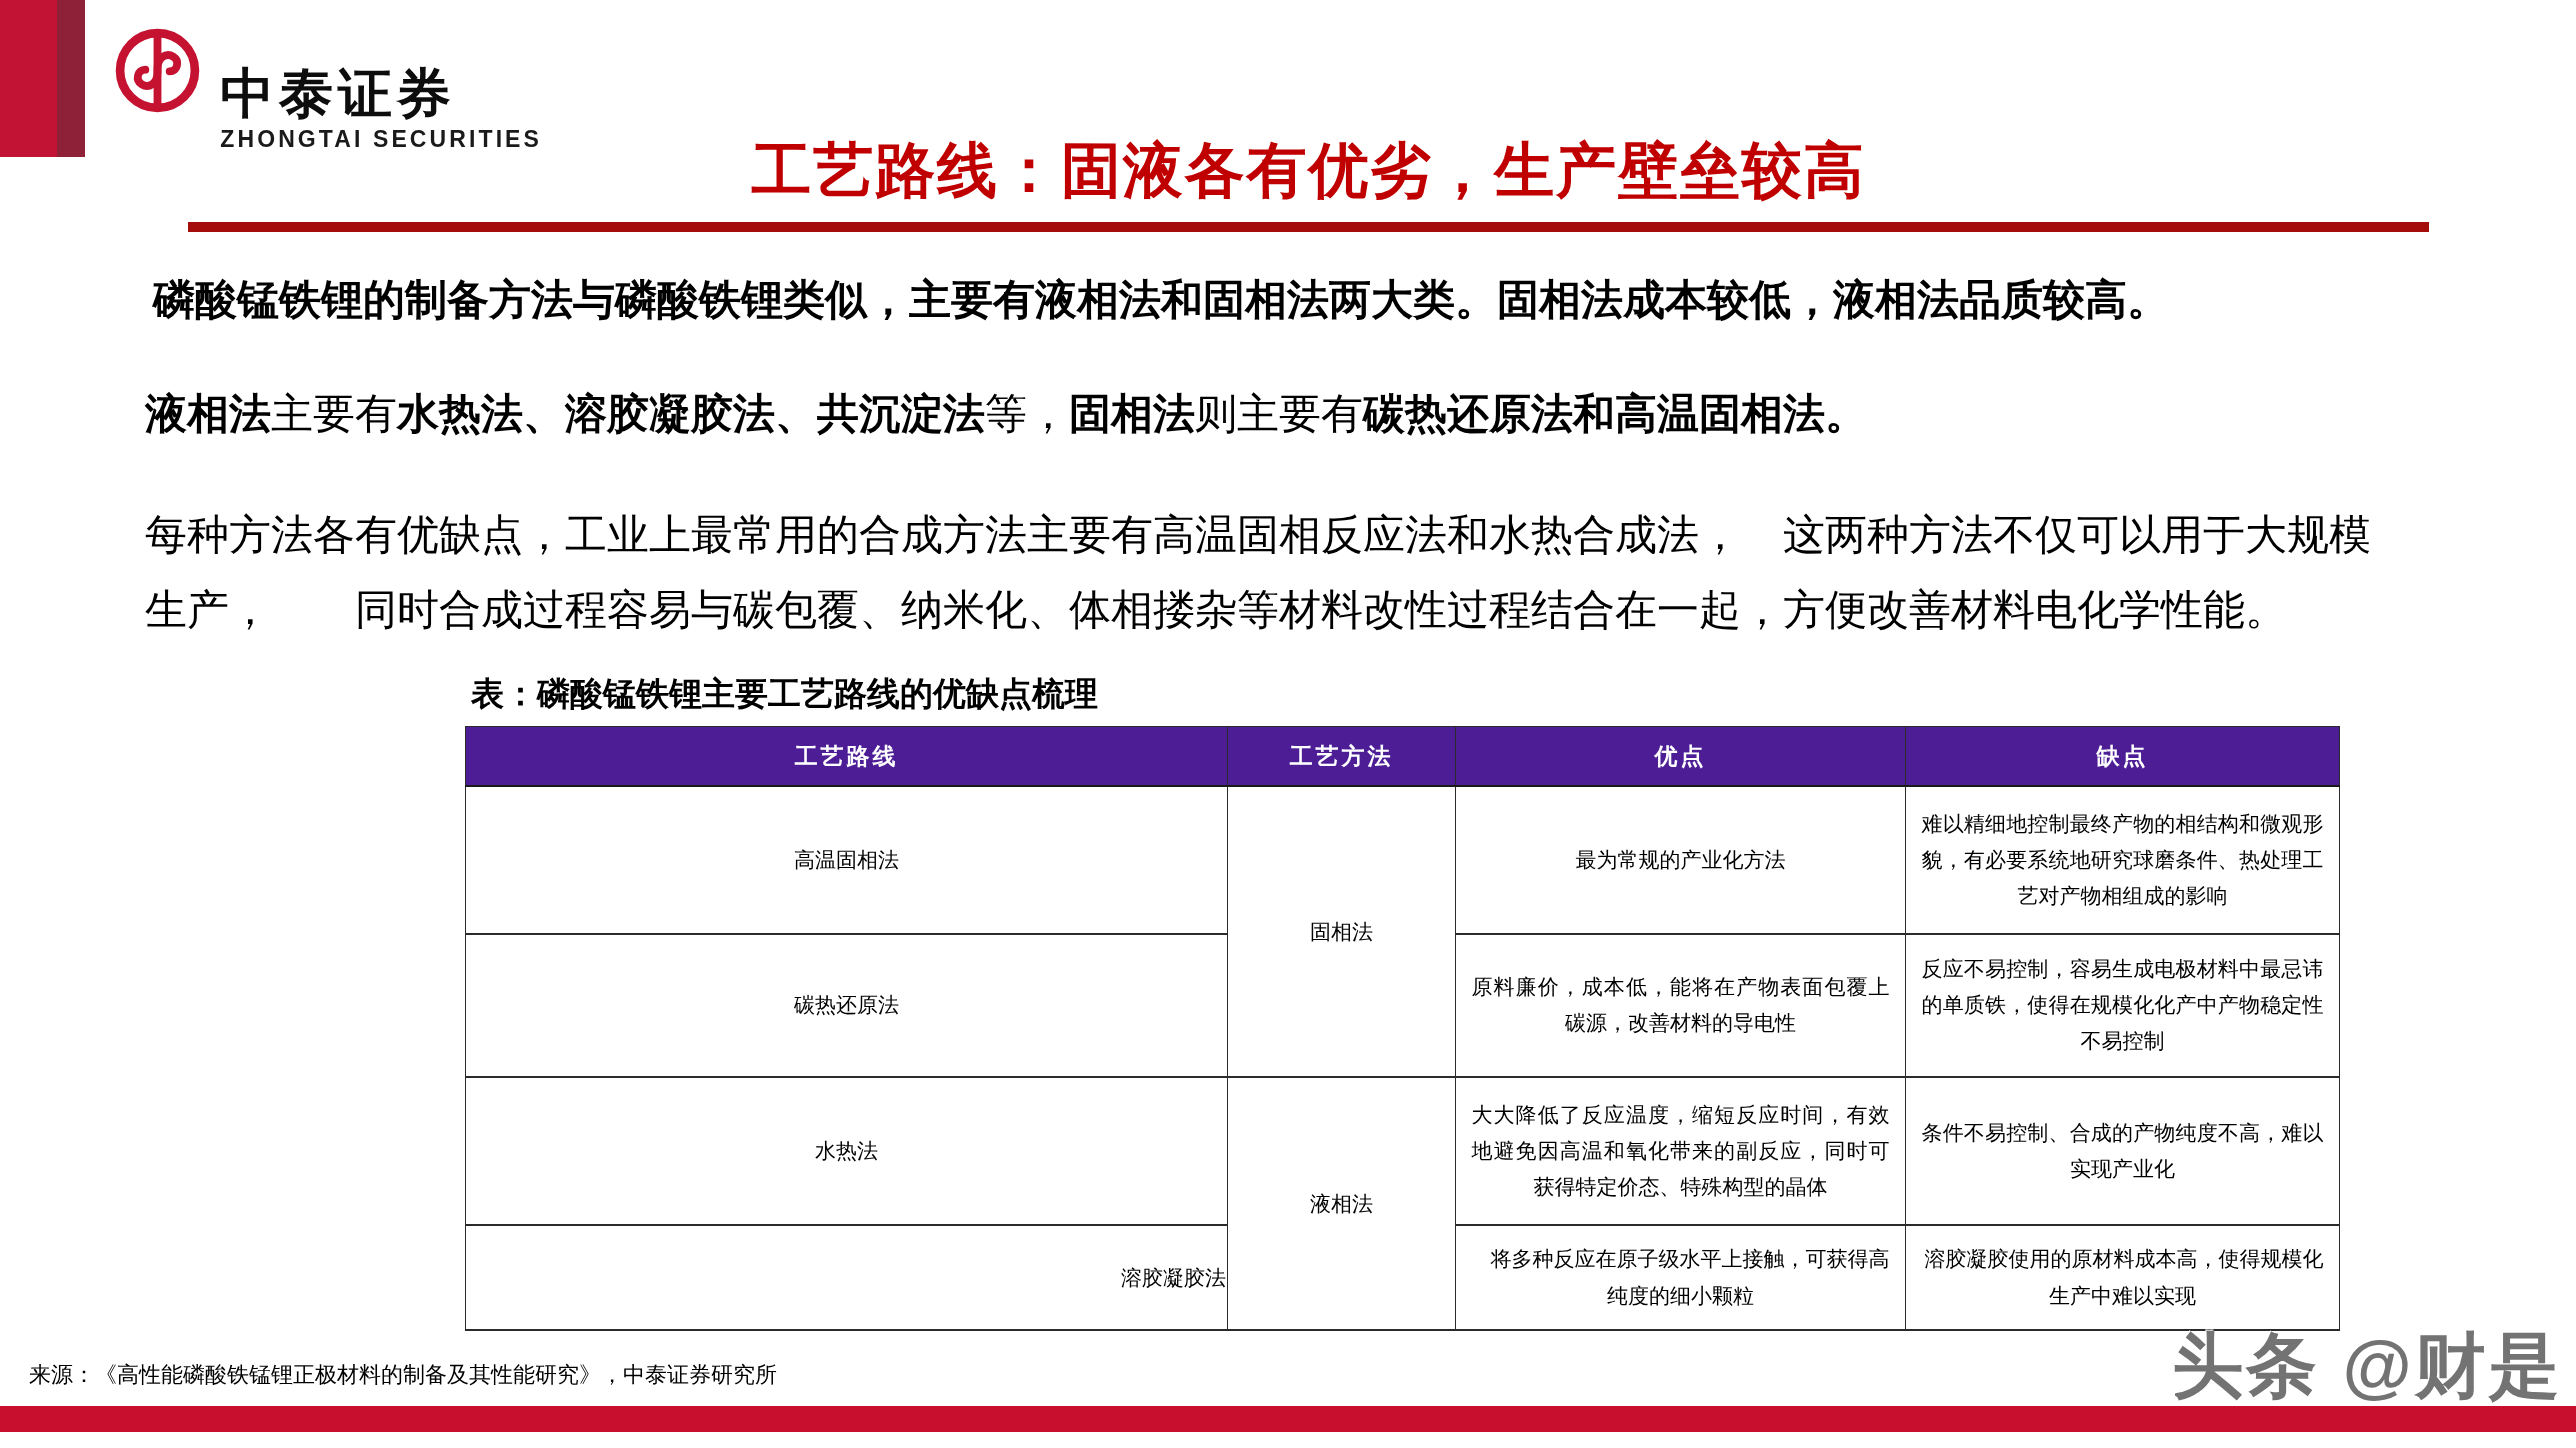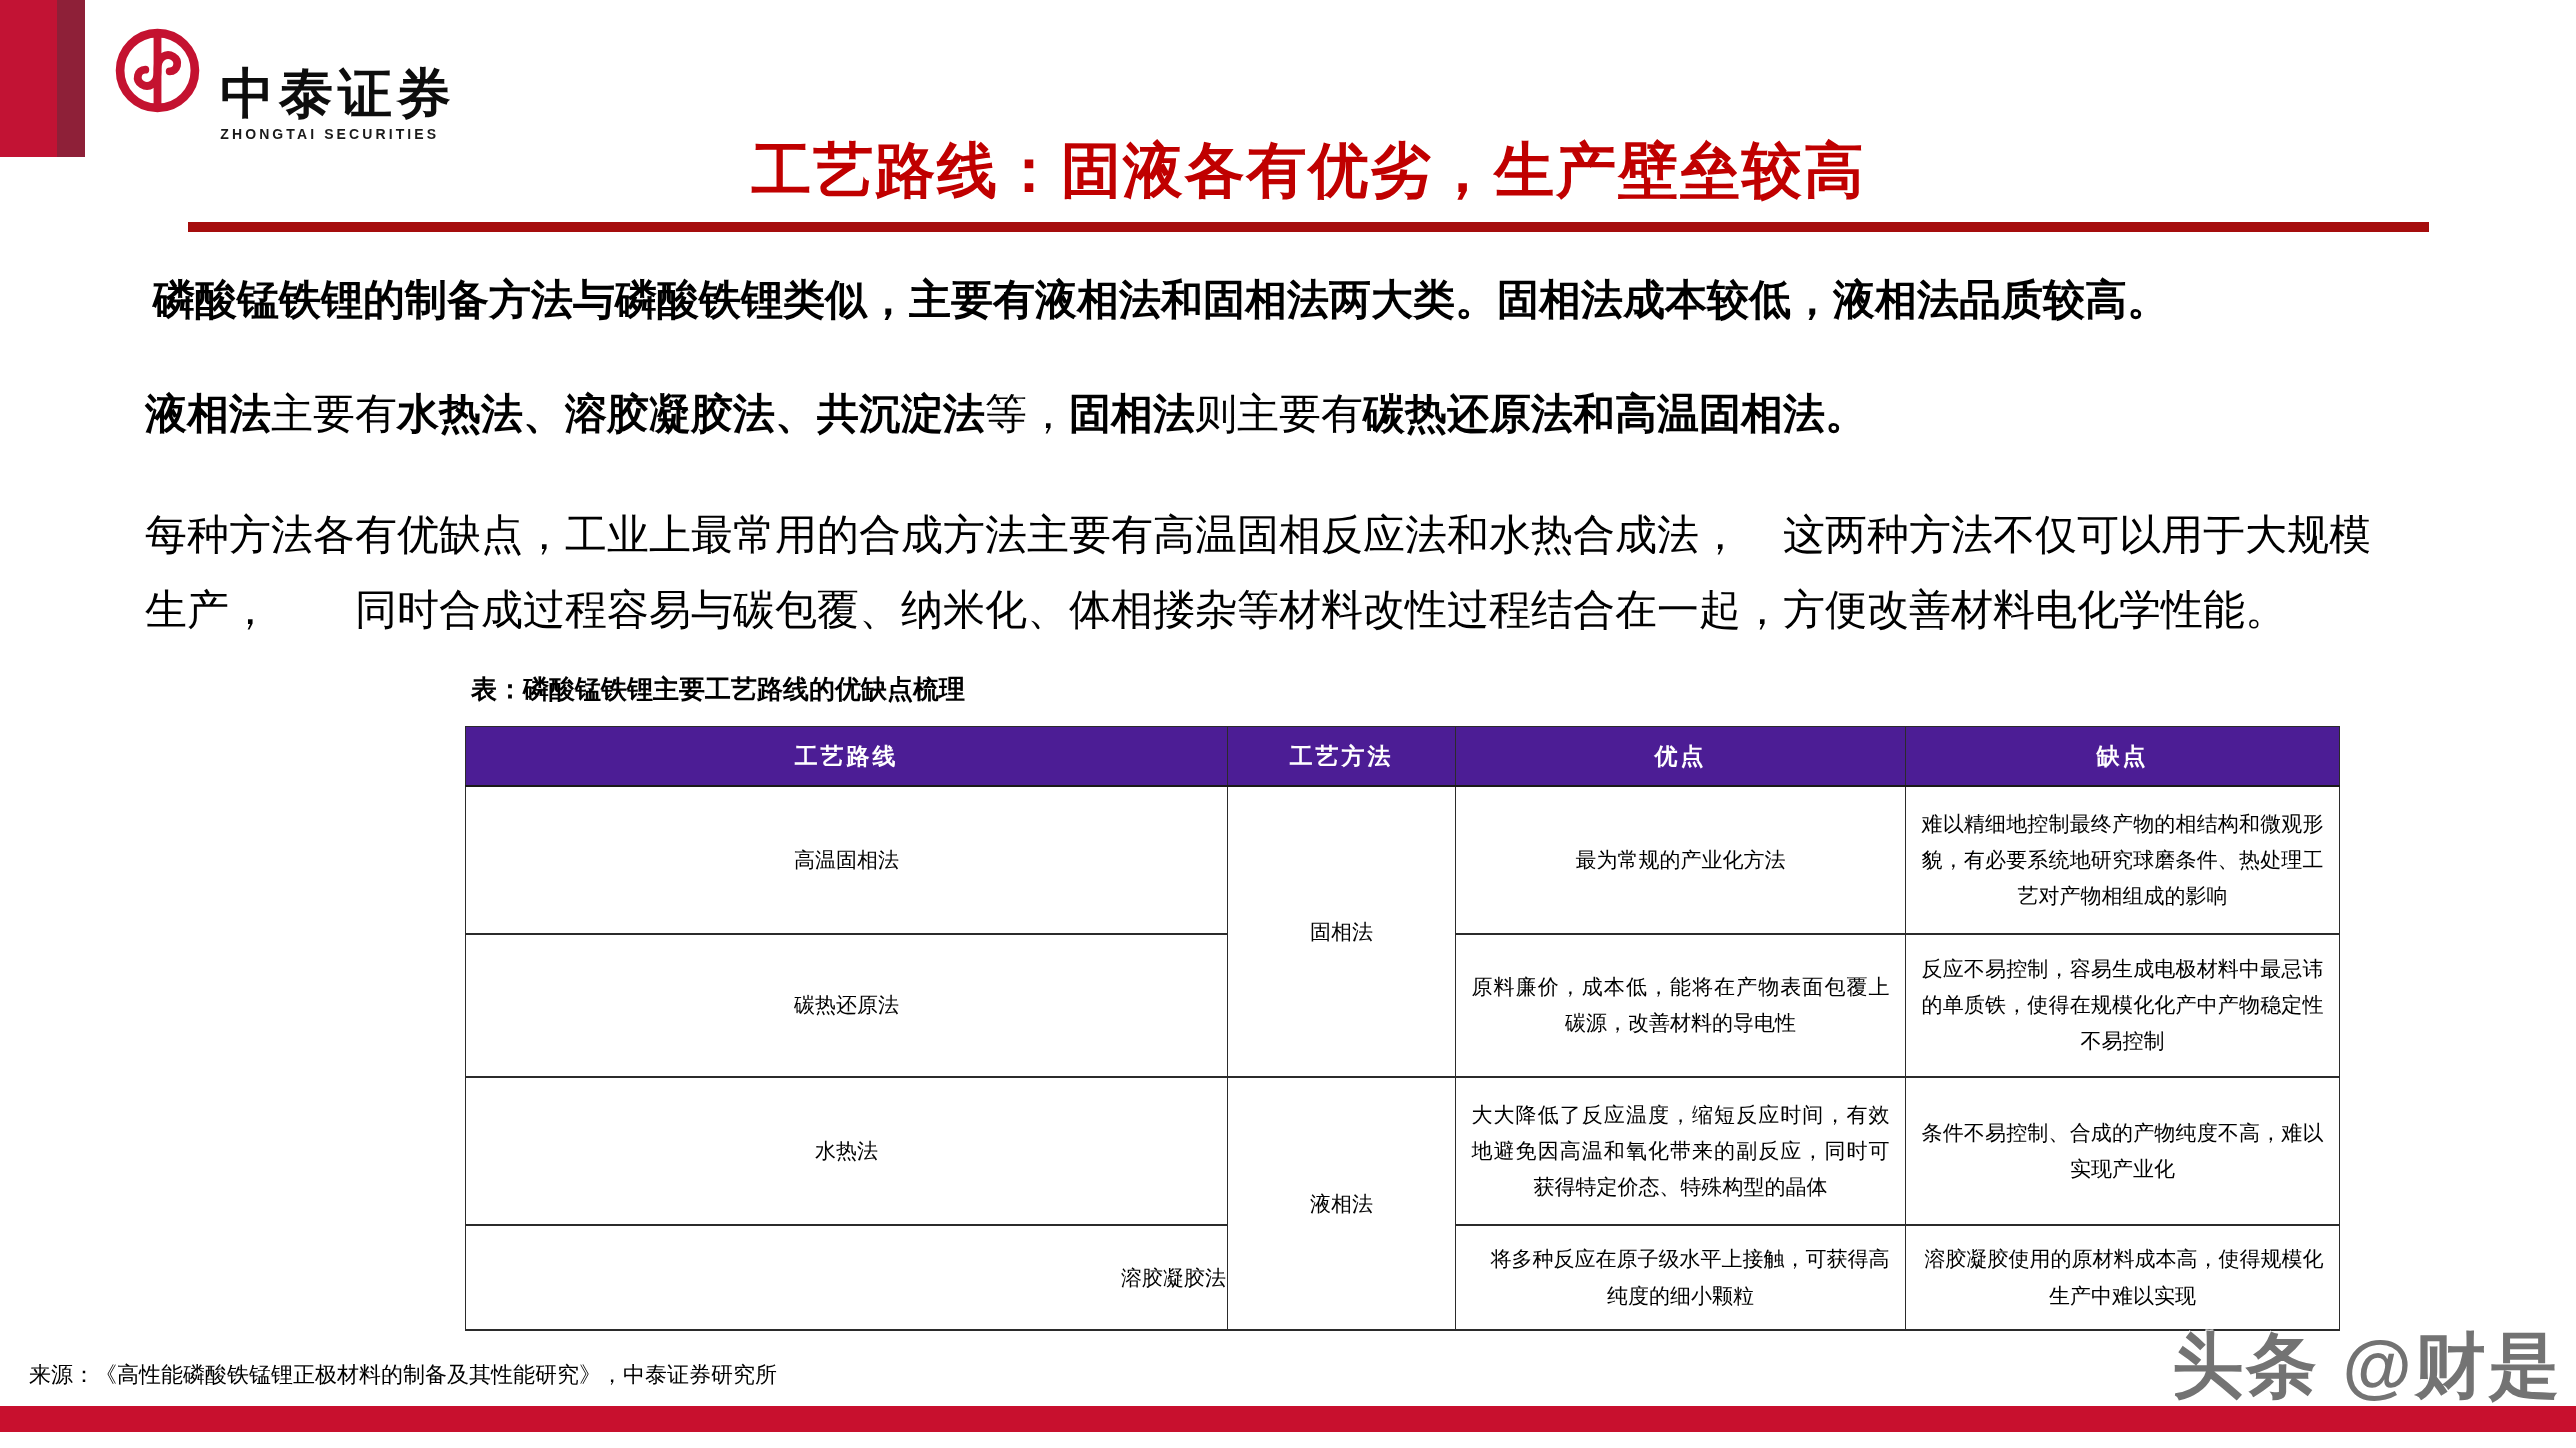--- a/index.html
+++ b/index.html
@@ -9,36 +9,36 @@
   }
   
   .corner{position:absolute;left:0;top:0;width:85px;height:157px;display:flex;}
   .corner .bright{width:57px;height:100%;background:#c21334;}
   .corner .dark{width:28px;height:100%;background:#8e2038;}
   
   .brand{position:absolute;left:114px;top:25px;display:flex;align-items:flex-start;}
   .brand svg{width:87px;height:91px;display:block;}
   .brand-text{margin-left:19.3px;display:flex;flex-direction:column;margin-top:40px;}
   .brand-cn{font-family:"Liberation Sans","DejaVu Sans",sans-serif;font-size:54px;font-weight:bold;color:#0d0d0d;letter-spacing:4.8px;line-height:1.05;}
-  .brand-en{font-family:"Liberation Sans","DejaVu Sans",sans-serif;font-size:14px;font-weight:bold;color:#1a1a1a;letter-spacing:3.1px;margin-top:3.9px;}
+  .brand-en{font-family:"Liberation Sans","DejaVu Sans",sans-serif;font-size:23px;font-weight:bold;color:#1a1a1a;letter-spacing:3.1px;margin-top:3.9px;}
   
   .title{
     position:absolute;left:188px;top:131px;width:2241px;text-align:center;
     font-size:60px;font-weight:bold;color:#c00000;letter-spacing:1.9px;
   }
   .title-rule{position:absolute;left:188px;top:222px;width:2241px;height:9.7px;background:#a50d0d;}
   
   .para{position:absolute;left:145px;width:2294px;font-size:42px;line-height:1.45;color:#000;}
   .p1{top:270px;font-weight:bold;margin-left:8px;}
   .p2{top:384px;}
   .p3{top:498px;line-height:1.78;}
   .seg-b{font-weight:bold;}
   .seg-r{font-weight:normal;}
   
-  .tbl-caption{position:absolute;left:471px;top:672px;font-size:26px;font-weight:bold;color:#000;}
+  .tbl-caption{position:absolute;left:471px;top:672px;font-size:33px;font-weight:bold;color:#000;}
   .tbl-wrap{position:absolute;left:465px;top:726px;width:1874px;}
   table{border-collapse:collapse;table-layout:fixed;width:1874px;}
   th,td{border:1.4px solid #2b2b2b;}
   thead th{
     background:#4c1d95;color:#ffffff;font-weight:bold;font-size:23px;height:56px;
     letter-spacing:2.9px;border-bottom:2.4px solid #1a1a1a;
   }
   tbody td{border-top-width:2.9px;border-bottom-width:2.9px;font-size:21px;vertical-align:middle;}
   tbody tr.r0 td{height:134px;}
   tbody tr.r1 td{height:130px;}

